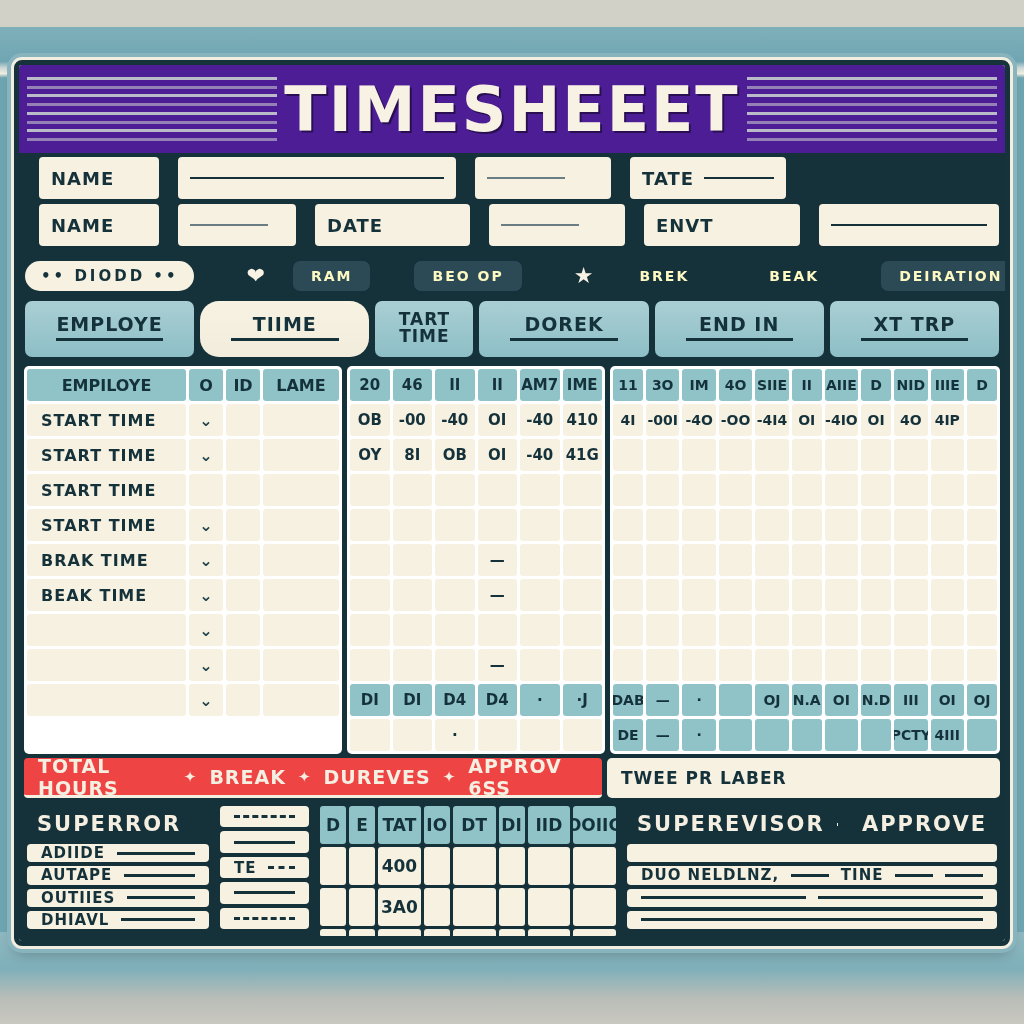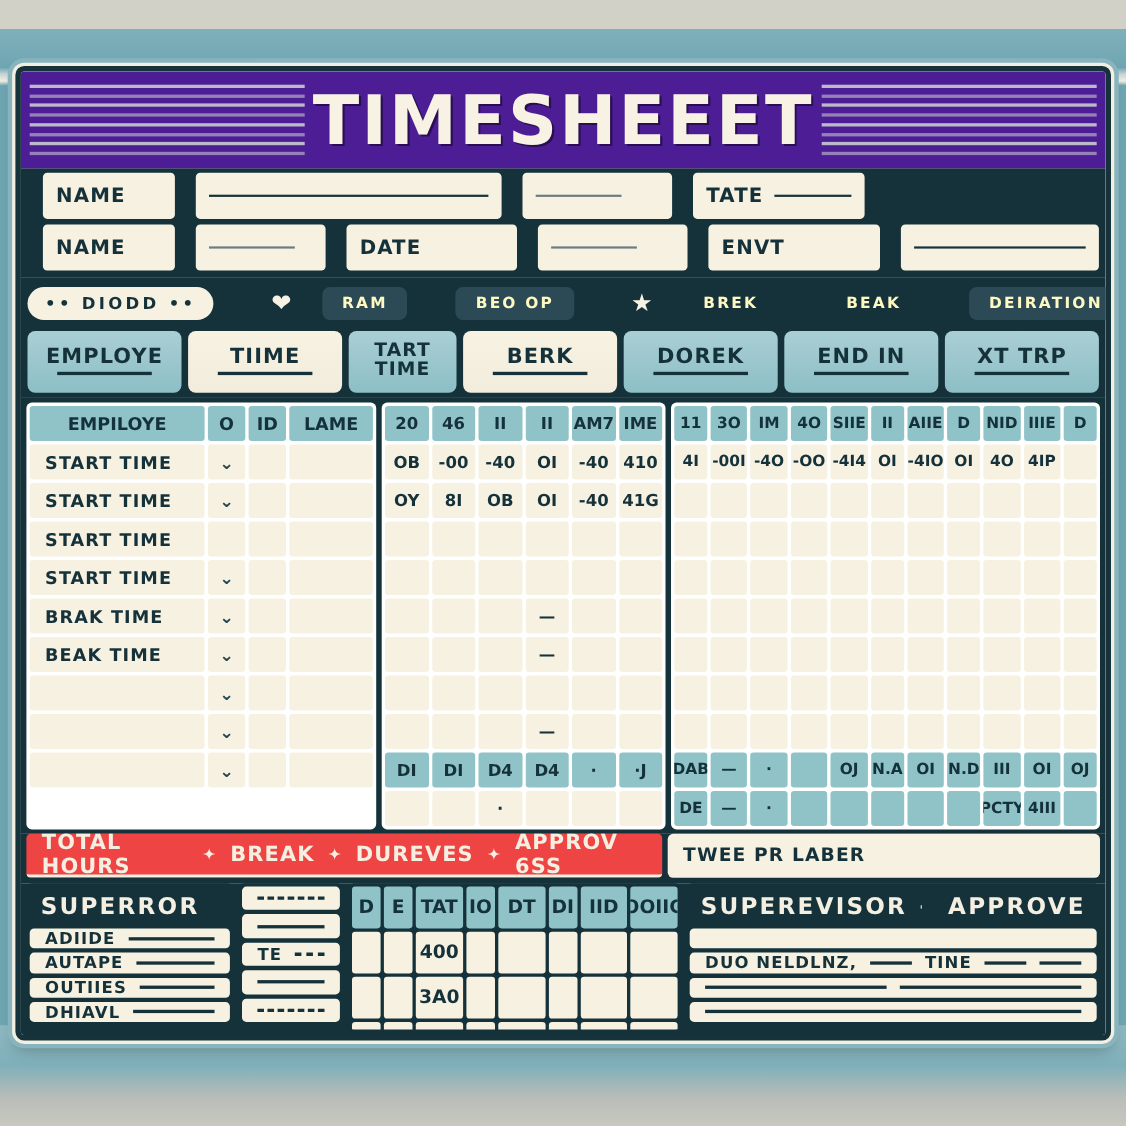--- a/index.html
+++ b/index.html
@@ -97,21 +97,21 @@
   }
   .chip.flat { background: transparent; }
   .sep { width: 2px; align-self: stretch; background: #f3efe2; opacity:.85; margin: 2px 2px; }
 
   .tb-row2 { display: flex; gap: 6px; margin-top: 5px; }
   .tbtn {
     flex: 1; border-radius: 7px; height: 56px;
     display:flex; flex-direction:column; align-items:center; justify-content:center;
     gap: 4px; padding: 4px 10px 6px; overflow:hidden;
   }
-  .tbtn.cream { background: linear-gradient(#f8f2e3, #f2ecdd); }
+  .tbtn.cream { background: linear-gradient(#f8f2e3, #f2ecdd); border-radius: 19px; }
   .tbtn.teal  { background: linear-gradient(#a9cfd4, #8dbec6); }
   .tbtn .t {
     color:#15323b; font-weight:bold; font-size: 19px; letter-spacing: 1px;
     font-family:"DejaVu Sans", sans-serif; text-align:center; line-height: 1;
     white-space: pre-line;
   }
   .tbtn .u { width: 72%; height: 3px; background:#15323b; }
 
   
   .grids { display: flex; gap: 5px; padding: 5px 5px 4px; background:#15323b; flex: none; }
@@ -273,24 +273,20 @@
           <span class="t">EMPLOYE</span>
           <span class="u"></span>
         </div>
         <div class="tbtn cream">
           <span class="t">TIIME</span>
           <span class="u"></span>
         </div>
         <div class="tbtn teal" style="flex:0 0 98px">
           <span class="t" style="font-size:17px">TART
 TIME</span>
-        </div>
-        <div class="tbtn cream">
-          <span class="t">BERK</span>
-          <span class="u"></span>
         </div>
         <div class="tbtn teal">
           <span class="t">DOREK</span>
           <span class="u"></span>
         </div>
         <div class="tbtn teal">
           <span class="t">END IN</span>
           <span class="u"></span>
         </div>
         <div class="tbtn teal">

